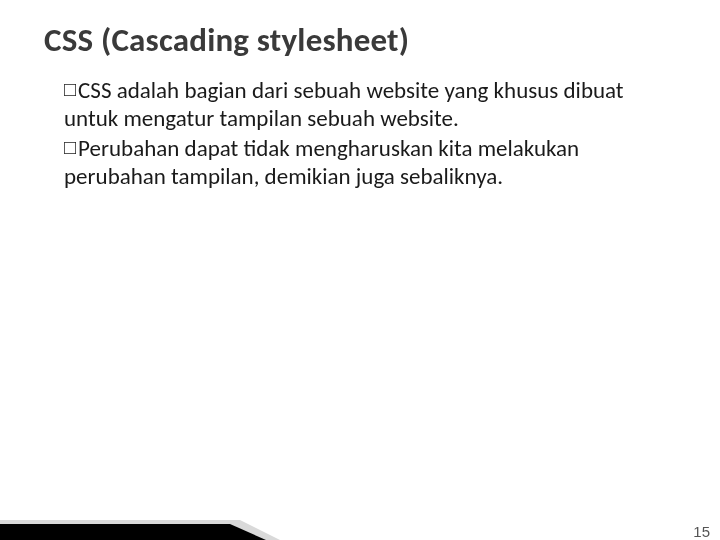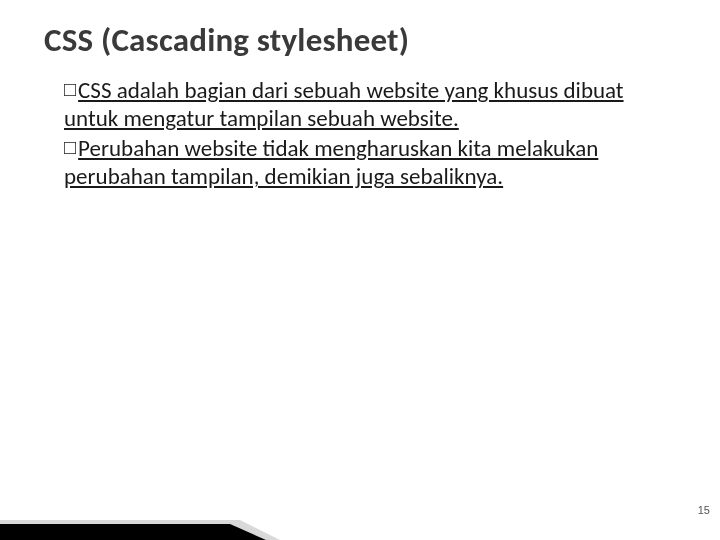--- a/index.html
+++ b/index.html
@@ -26,59 +26,58 @@
   }
   .body {
     font-size: 23px;
     line-height: 1.22;
     color: #1a1a1a;
     padding-left: 20px;
     padding-right: 10px;
   }
   .bullet {
     margin-bottom: 2px;
-    text-decoration: underline;
   }
   .marker {
     font-family: Arial, sans-serif;
     font-size: 20px;
     display: inline-block;
     transform: translateY(-2px);
     margin-right: 2px;
   }
   .decor {
     position: absolute;
     left: 0;
     bottom: 0;
     width: 280px;
     height: 60px;
   }
   .decor svg { display: block; }
   .pagenum {
     position: absolute;
     right: 10px;
-    bottom: 24px;
-    font-size: 11px;
+    bottom: 0;
+    font-size: 15px;
     color: #555;
     font-family: Arial, sans-serif;
   }
 </style>
 </head>
 <body>
 
 <div class="slide">
 
   <div class="title">CSS (Cascading stylesheet)</div>
 
   <div class="body">
     <div class="bullet">
       <span class="marker">□</span><span>CSS adalah bagian dari sebuah website yang khusus dibuat untuk mengatur tampilan sebuah website.</span>
     </div>
     <div class="bullet">
-      <span class="marker">□</span><span>Perubahan website tidak mengharuskan kita melakukan perubahan tampilan, demikian juga sebaliknya.</span>
+      <span class="marker">□</span><span>Perubahan dapat tidak mengharuskan kita melakukan perubahan tampilan, demikian juga sebaliknya.</span>
     </div>
   </div>
 
   <div class="decor">
     <svg width="280" height="60" viewBox="0 0 280 60">
       <polygon points="0,60 0,40 240,40 280,60" fill="#d9d9d9"></polygon>
       <polygon points="0,60 0,44 230,44 266,60" fill="#000000"></polygon>
     </svg>
   </div>
 

